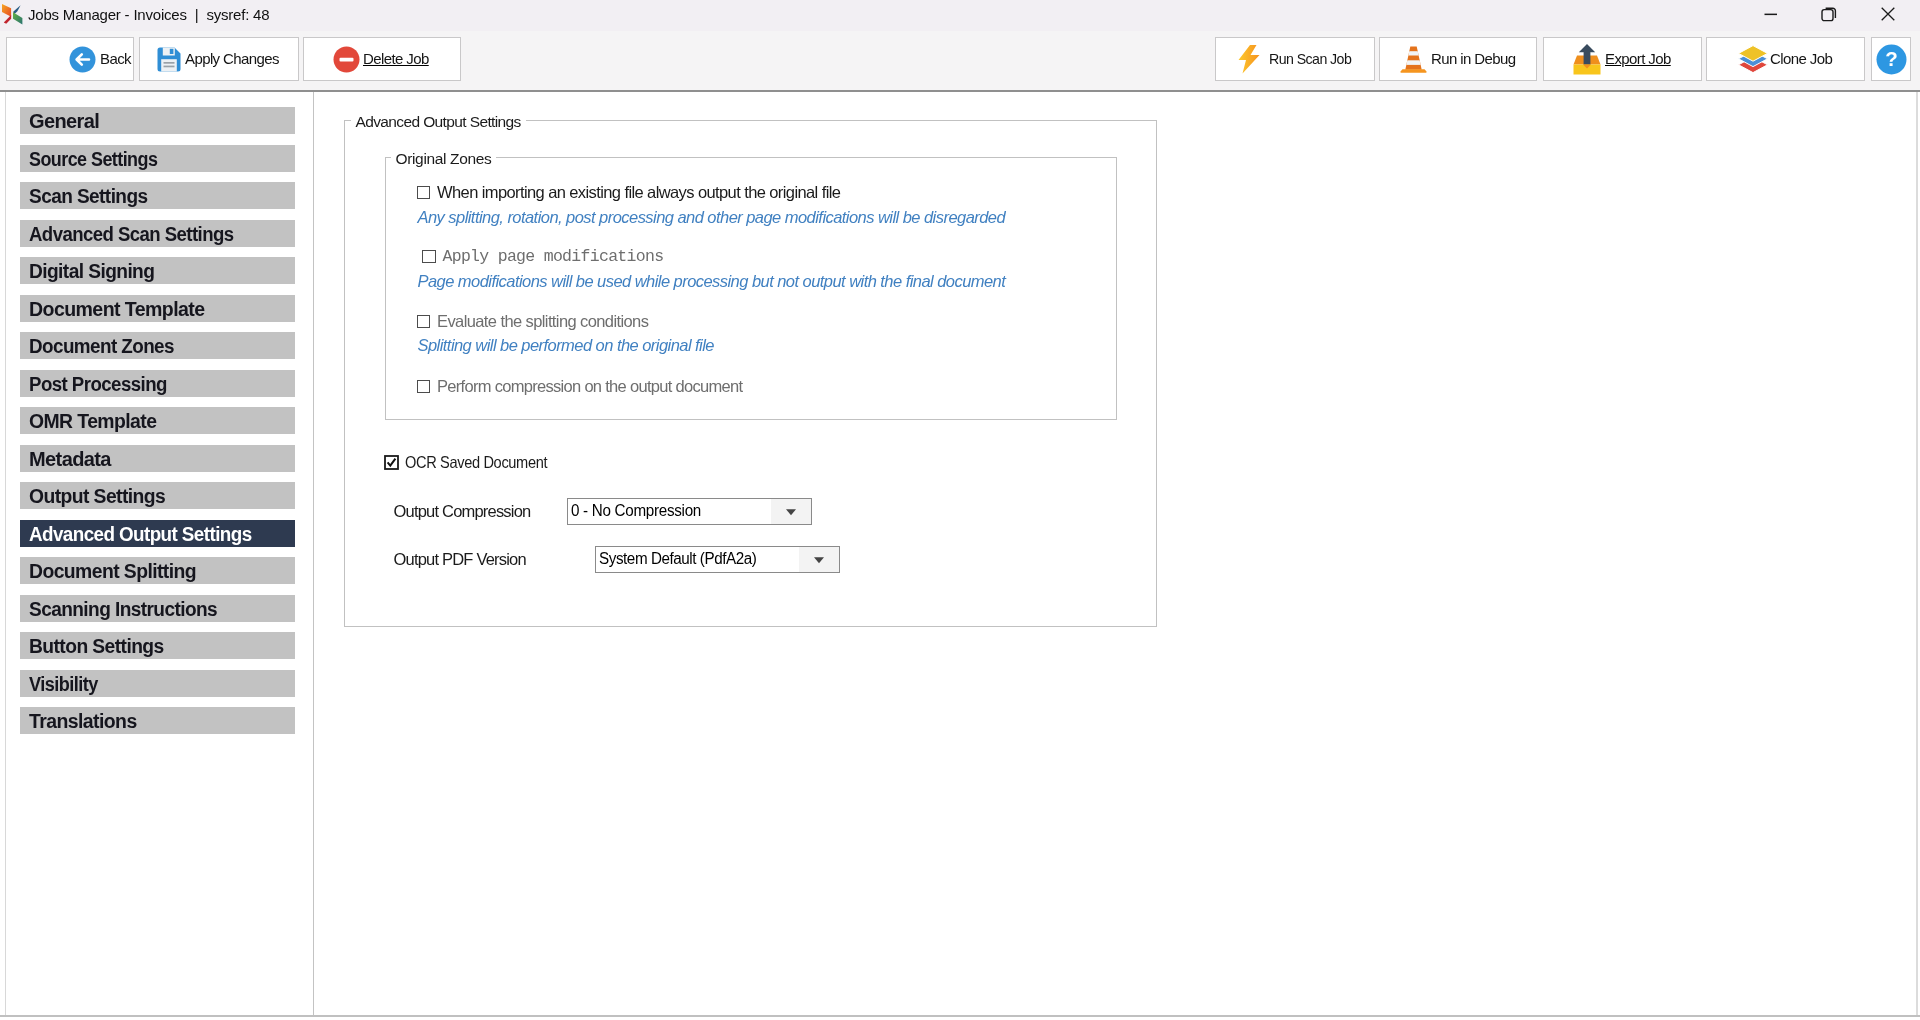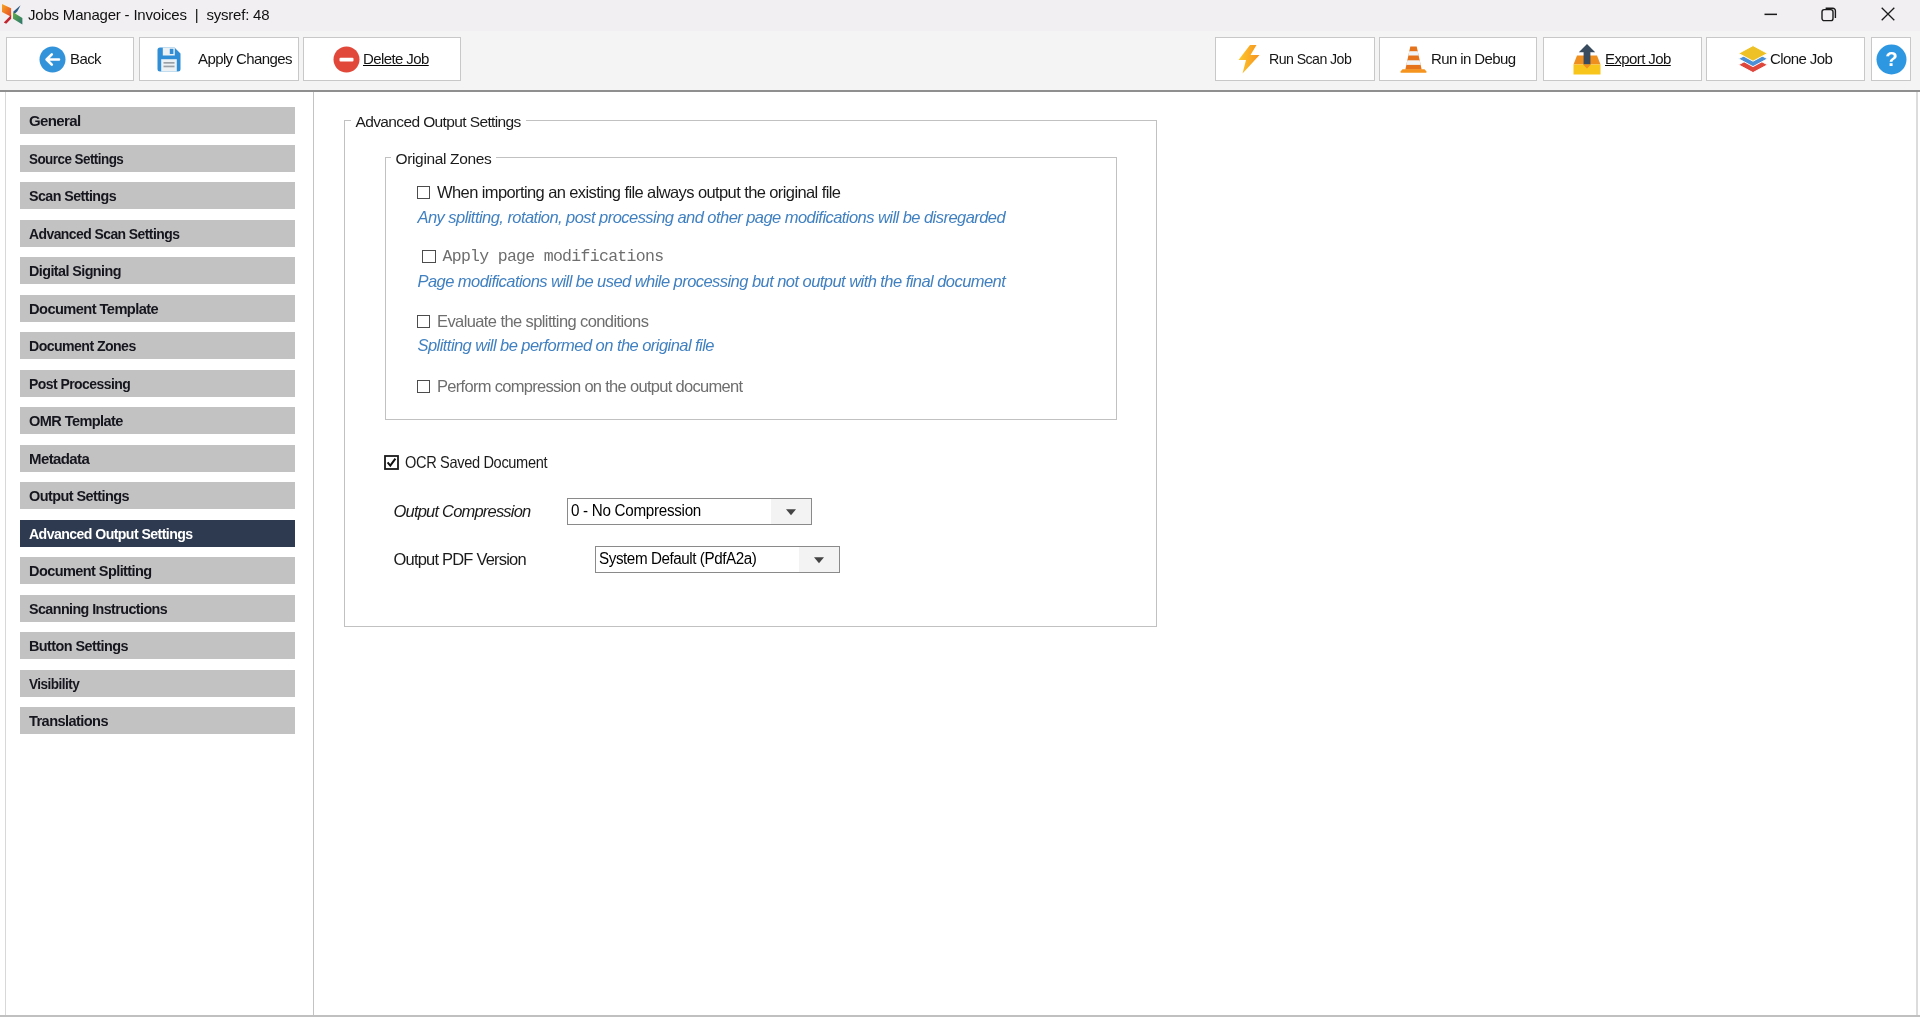--- a/index.html
+++ b/index.html
@@ -12,21 +12,21 @@
 
 
 #toolbar { position:absolute; left:0; top:31px; width:1920px; height:61px; background:#f5f4f5; border-bottom:2px solid #8f8f8f; }
 .tbtn { position:absolute; top:37px; height:44px; background:#fff; border:1px solid #c9c8c9; display:flex; align-items:center; }
 .tbtn span { font-size:15px; color:#151515; letter-spacing:-0.6px; position:relative; top:-1px; }
 
 
 #side-l { position:absolute; left:5px; top:92px; width:1px; height:923px; background:#d8d8d8; }
 #side-r { position:absolute; left:313px; top:92px; width:1px; height:923px; background:#c3c3c3; }
 #bottomline { position:absolute; left:0; top:1015px; width:1920px; height:2px; background:#c0c0c0; }
-.nav { position:absolute; left:20px; width:275px; height:27px; background:#c2c2c2; color:#16161e; font-size:15px; font-weight:bold; line-height:28.5px; padding-left:9px; letter-spacing:-0.6px; }
+.nav { position:absolute; left:20px; width:275px; height:27px; background:#c2c2c2; color:#16161e; font-size:20px; font-weight:bold; line-height:28.5px; padding-left:9px; letter-spacing:-0.6px; }
 .nav.sel { background:#2e3a50; color:#fff; }
 
 
 .gbox { position:absolute; border:1px solid #c1c1c1; }
 .gbox .legend { position:absolute; top:-8px; left:6px; background:#fff; padding:0 5px; font-size:15.5px; line-height:17px; color:#1b1b1b; letter-spacing:-0.62px; white-space:nowrap; }
 
 
 .cbrow { position:absolute; display:flex; align-items:center; height:16px; }
 .cb { width:13.5px; height:13.5px; border:1.6px solid #4c4c4c; background:#fff; flex:none; }
 .cbrow span { font-size:16.5px; letter-spacing:-0.6px; color:#1b1b1b; white-space:nowrap; }
@@ -68,38 +68,38 @@
     <path d="M4.6,2.2 h7.2 a2.6,2.6 0 0 1 2.6,2.6 v7.2" fill="none" stroke="#1a1a1a" stroke-width="1.4"></path>
     <rect x="1" y="3.6" width="11" height="11" rx="2.2" fill="#f2eff3" stroke="#1a1a1a" stroke-width="1.4"></rect>
   </svg>
   <svg class="abs" style="left:1881px;top:7px" width="14" height="14" viewBox="0 0 14 14">
     <path d="M0.7,0.7 L13.3,13.3 M13.3,0.7 L0.7,13.3" stroke="#1a1a1a" stroke-width="1.3"></path>
   </svg>
 </div>
 
 <div id="toolbar"></div>
 
-<div class="tbtn" style="left:6px;width:128px;">
+<div class="tbtn" style="left:6px;width:128px;padding-left:30px;">
   <svg style="margin-left:32px" width="27" height="27" viewBox="0 0 27 27">
     <circle cx="13.5" cy="13.5" r="13" fill="#3293db"></circle>
     <path d="M20,13.5 H8.2 M12.8,8.3 L7.6,13.5 L12.8,18.7" fill="none" stroke="#fff" stroke-width="2.6" stroke-linecap="round" stroke-linejoin="round"></path>
   </svg>
   <span style="margin-left:4px">Back</span>
 </div>
 
 <div class="tbtn" style="left:139px;width:160px;">
   <svg style="margin-left:17px" width="24" height="25" viewBox="0 0 24 25">
     <path d="M3,0.5 h14.5 l6,6 v15.5 a2.5,2.5 0 0 1 -2.5,2.5 h-18 a2.5,2.5 0 0 1 -2.5,-2.5 v-19 a2.5,2.5 0 0 1 2.5,-2.5 z" fill="#2f8ed5"></path>
     <rect x="5.8" y="0.5" width="12" height="8" fill="#edf1f4"></rect>
     <rect x="12.8" y="1.8" width="3.6" height="5.2" fill="#2f8ed5"></rect>
     <rect x="4.2" y="12.2" width="15.6" height="12.3" fill="#edf1f4"></rect>
     <rect x="6.5" y="15" width="11" height="1.7" fill="#9aa2a8"></rect>
     <rect x="6.5" y="18.6" width="11" height="1.7" fill="#9aa2a8"></rect>
   </svg>
-  <span style="margin-left:17px">Apply Changes</span>
+  <span style="margin-left:4px">Apply Changes</span>
 </div>
 
 <div class="tbtn" style="left:303px;width:158px;text-decoration:underline;">
   <svg style="margin-left:29px" width="27" height="27" viewBox="0 0 27 27">
     <circle cx="13.5" cy="13.5" r="13" fill="#e2483a"></circle>
     <rect x="6.5" y="11.7" width="14" height="3.8" rx="1" fill="#fff"></rect>
   </svg>
   <span style="margin-left:3px">Delete Job</span>
 </div>
 
@@ -213,21 +213,21 @@
   </div>
 
 <div class="cbrow" style="left:383.5px;top:454.5px;">
   <svg width="15" height="15" viewBox="0 0 15 15" style="margin-right:6px">
     <rect x="1" y="1" width="13" height="13" fill="#fff" stroke="#1a1a1a" stroke-width="1.8"></rect>
     <path d="M3.6,7.4 L6.3,10.6 L11.4,3.6" fill="none" stroke="#111" stroke-width="2"></path>
   </svg>
   <span style="letter-spacing:-0.4px;transform:scaleX(0.885);transform-origin:0 50%">OCR Saved Document</span>
 </div>
 
-<div class="flabel" style="left:393.5px;top:501.5px;font-style:italic;">Output Compression</div>
+<div class="flabel" style="left:393.5px;top:501.5px;">Output Compression</div>
 <div class="dd" style="left:566.5px;top:497.5px;">
     <div class="txt">0 - No Compression</div>
     <div class="btn"></div>
   </div>
 
 <div class="flabel" style="left:393.5px;top:549.5px;">Output PDF Version</div>
 <div class="dd" style="left:566.5px;top:545.5px;margin-left:28px;">
     <div class="txt" style="letter-spacing:-0.45px">System Default (PdfA2a)</div>
     <div class="btn"></div>
   </div>

